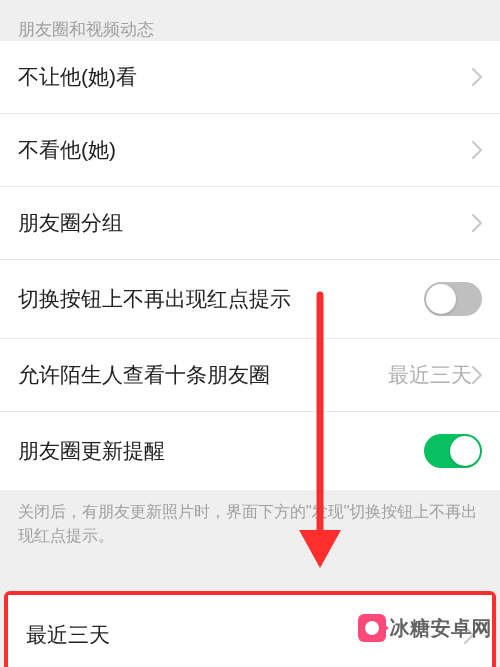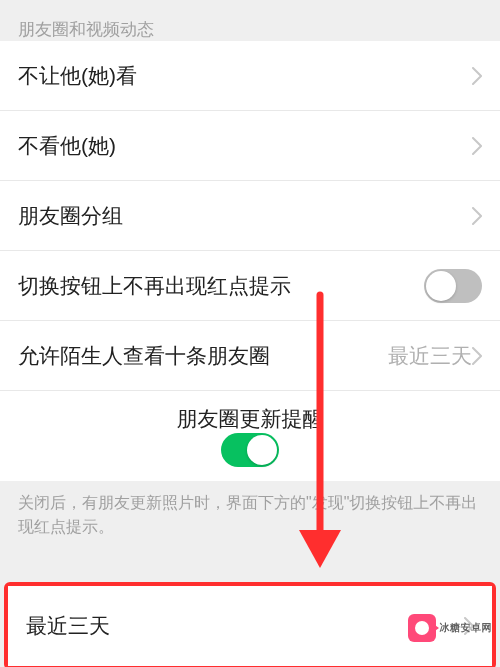--- a/index.html
+++ b/index.html
@@ -21,21 +21,21 @@
       font-size: 17px;
       background: #efefef;
     }
     .list {
       background: #fff;
     }
     .list-item {
       display: flex;
       align-items: center;
       justify-content: space-between;
-      padding: 14px 18px;
+      padding: 22px 18px;
       background: #fff;
       border-bottom: 1px solid #e8e8e8;
       min-height: 70px;
     }
     .list-item:last-child {
       border-bottom: none;
     }
     .list-item .label {
       font-size: 21px;
       color: #222;
@@ -147,21 +147,21 @@
       position: absolute;
       right: -3px;
       top: 50%;
       transform: translateY(-50%);
       width: 0; height: 0;
       border-left: 7px solid #ff3a6e;
       border-top: 5px solid transparent;
       border-bottom: 5px solid transparent;
     }
     .watermark-text {
-      font-size: 10px;
+      font-size: 20px;
       color: #555;
       font-weight: 600;
       letter-spacing: 0.5px;
     }
   </style>
 </head>
 <body>
 
 <div class="section-header">朋友圈和视频动态</div>
 
@@ -214,21 +214,21 @@
     <span class="right">
       <span class="value">最近三天</span>
       <span class="chevron">
         <svg viewBox="0 0 10 18">
             <path d="M1 1 L9 9 L1 17" stroke="#c8c8c8" stroke-width="2" fill="none" stroke-linecap="round"></path>
           </svg>
       </span>
     </span>
   </div>
 
-  <div class="list-item" style="border-bottom:none;flex-direction:column;">
+  <div class="list-item" style="border-bottom:none;">
     <span class="label">朋友圈更新提醒</span>
     <span class="right">
       <span class="toggle on">
         <span class="knob"></span>
       </span>
     </span>
   </div>
 
 </div>
 

